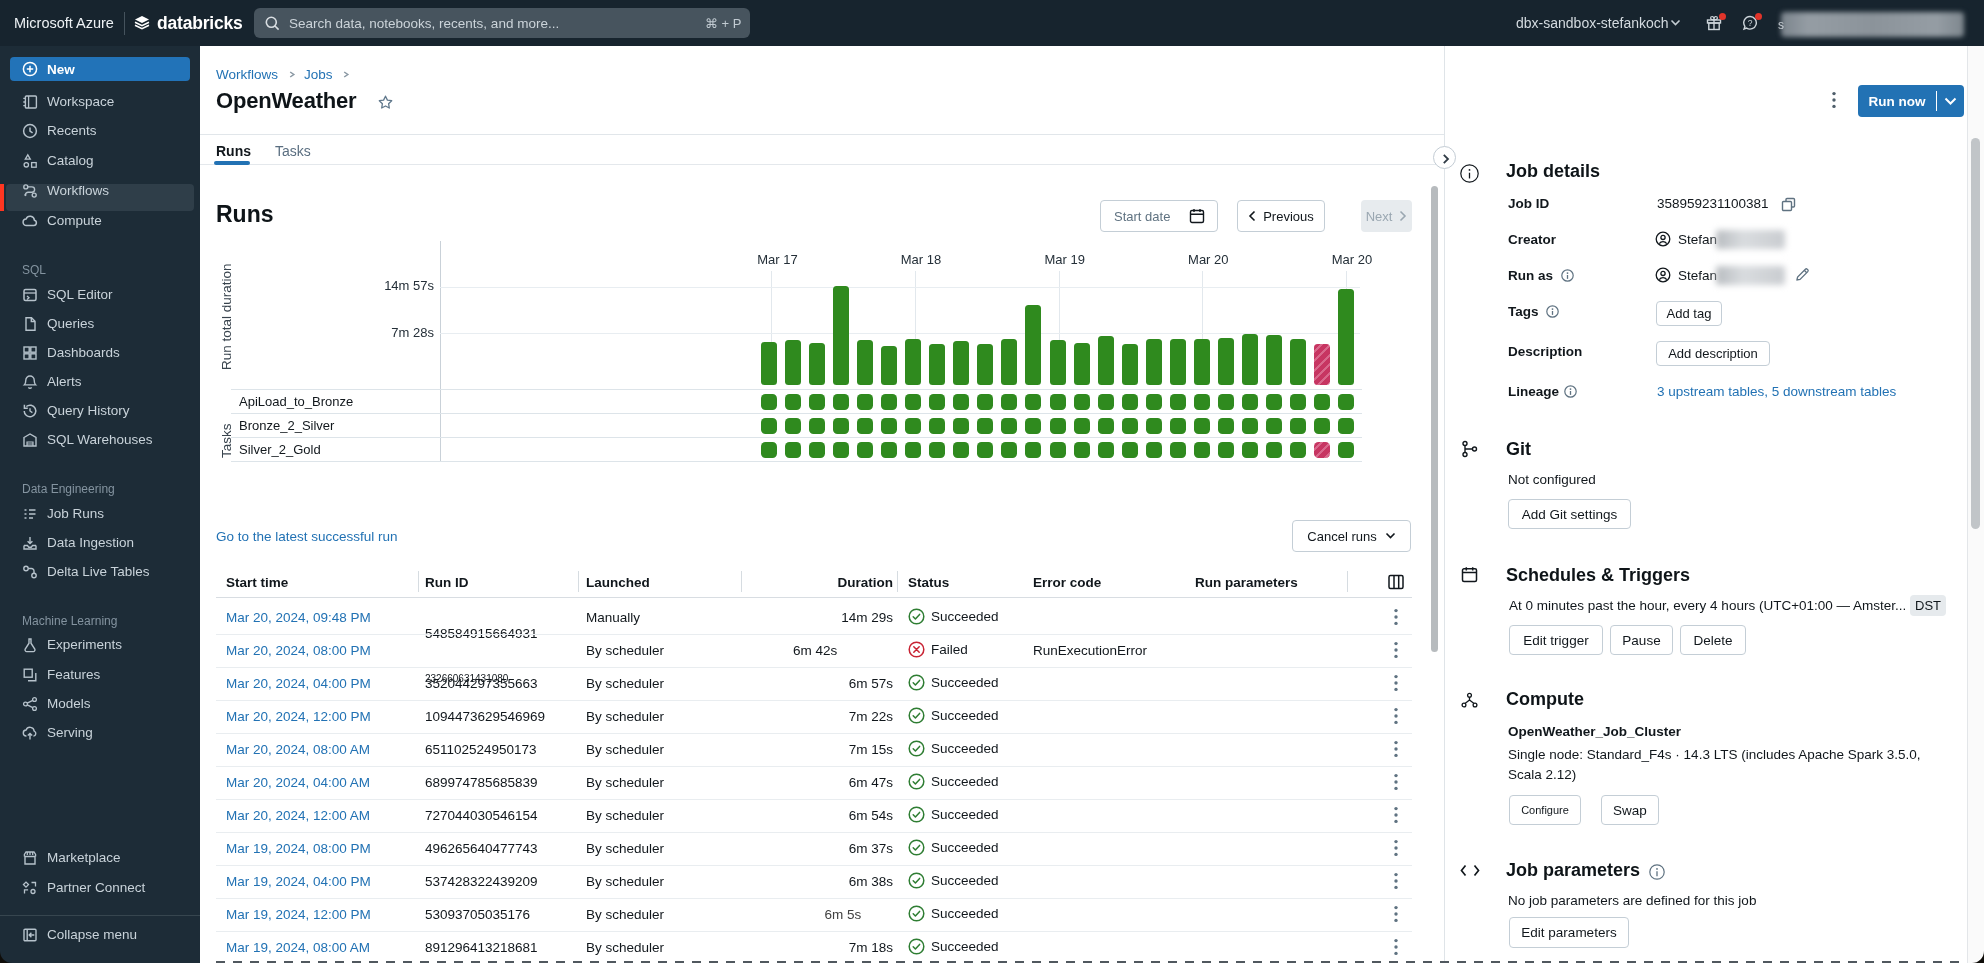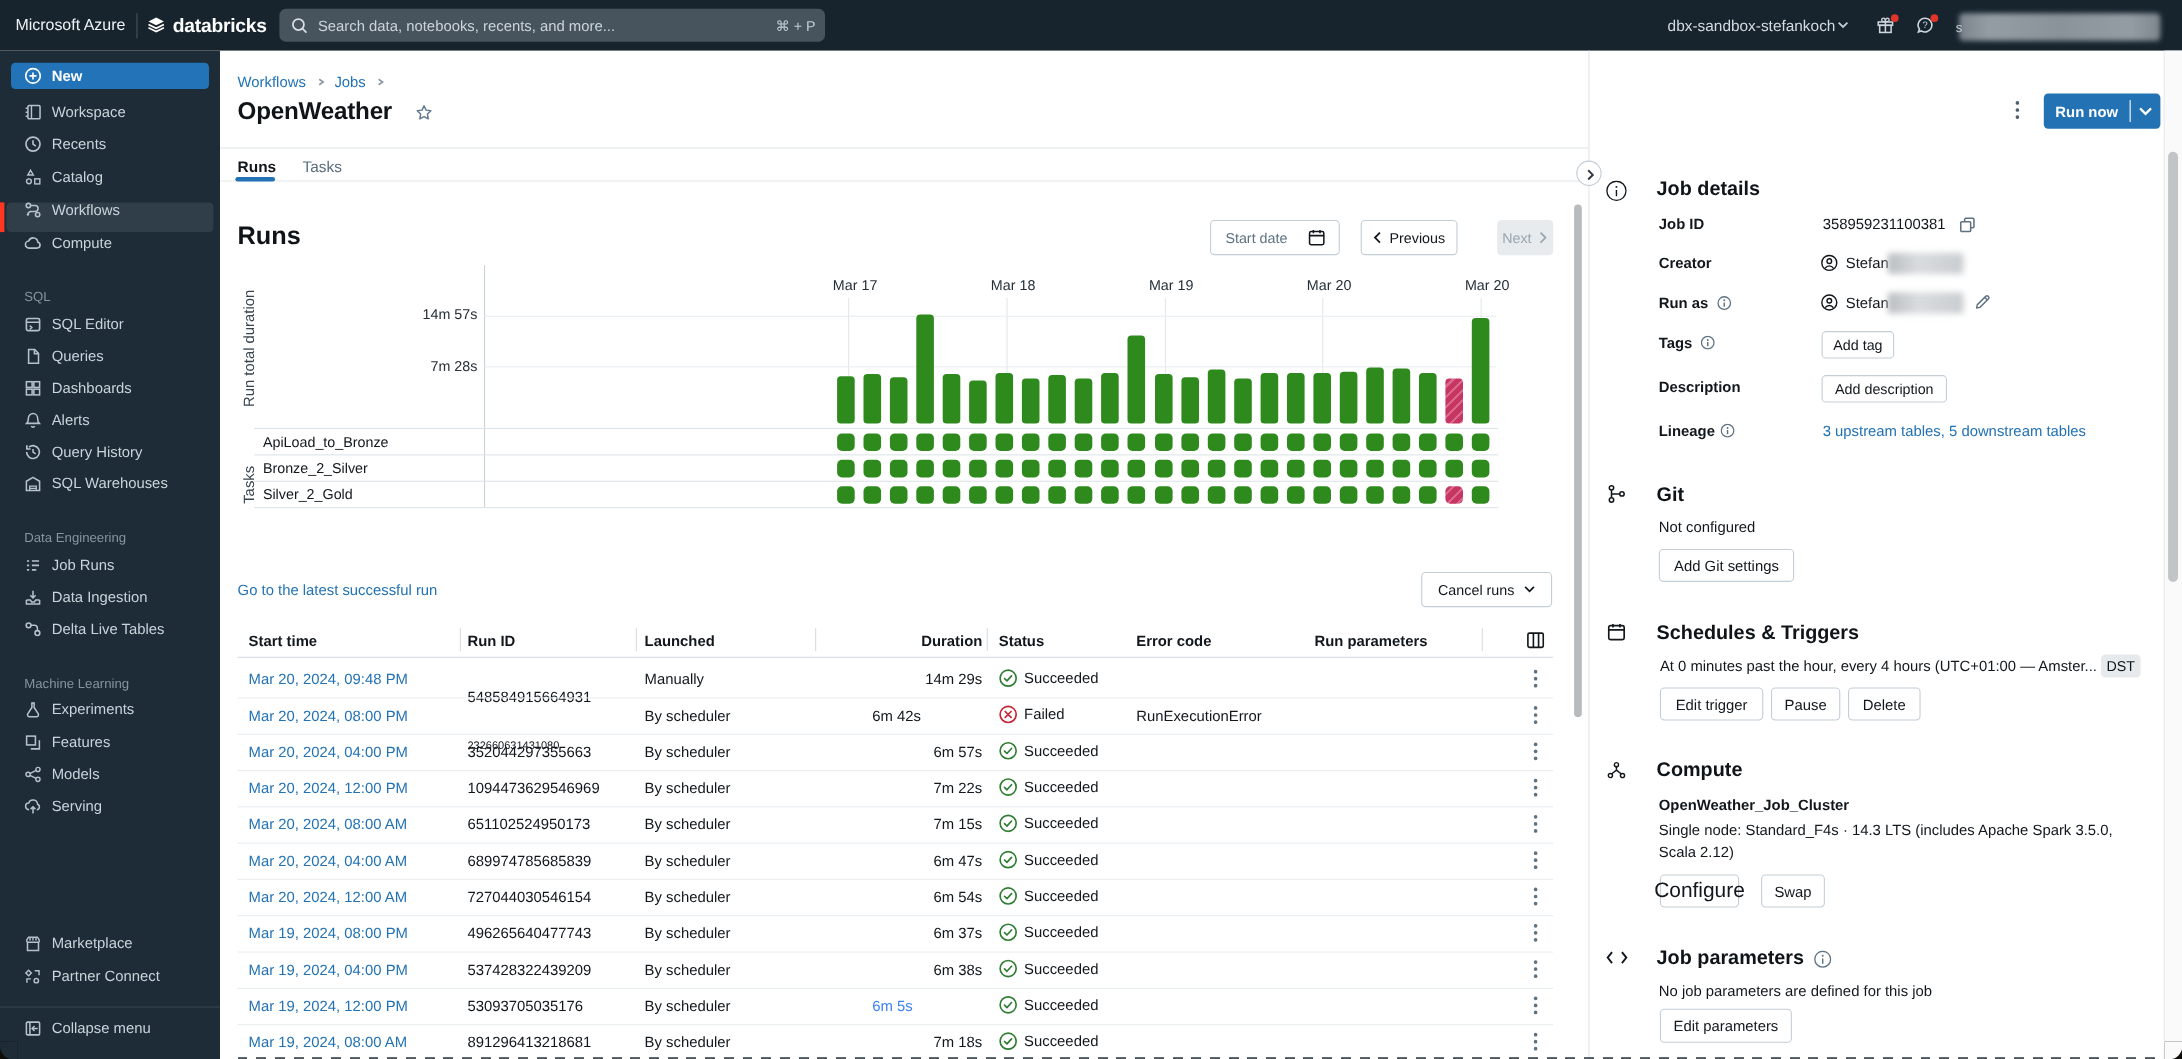--- a/index.html
+++ b/index.html
@@ -642,21 +642,21 @@
     <svg width="4" height="18" viewBox="0 0 4 18" style="">
       <circle cx="2" cy="2.6" r="1.7" fill="#5f7281"></circle>
       <circle cx="2" cy="9" r="1.7" fill="#5f7281"></circle>
       <circle cx="2" cy="15.4" r="1.7" fill="#5f7281"></circle>
     </svg>
   </div>
 <div class="rowline" style="top:897.5px"></div>
 <div class="abs" style="left:226px;top:907px;font-size:13.5px;color:#2272b4">Mar 19, 2024, 12:00 PM</div>
 <div class="abs" style="left:425px;top:907px;font-size:13.5px;color:#11171c">53093705035176</div>
 <div class="abs" style="left:586px;top:907px;font-size:13.5px;color:#11171c">By scheduler</div>
-<div class="abs" style="left:793px;top:907px;width:100px;text-align:left;font-size:13.5px;color:#3b82f6">6m 5s</div>
+<div class="abs" style="left:793px;top:907px;width:100px;text-align:center;font-size:13.5px;color:#404040">6m 5s</div>
 <div class="abs" style="left:908px;top:905px;display:flex;align-items:center;font-size:13.5px;color:#11171c">
     <svg width="17" height="17" viewBox="0 0 17 17" style="vertical-align:-3px">
       <circle cx="8.5" cy="8.5" r="7.3" fill="none" stroke="#2e7d32" stroke-width="1.5"></circle>
       <path d="M5.2 8.8l2.2 2.2 4.2-4.6" fill="none" stroke="#2e7d32" stroke-width="1.5" stroke-linecap="round" stroke-linejoin="round"></path>
     </svg>
     <span style="margin-left:6px">Succeeded</span>
   </div>
 <div class="abs" style="left:1394px;top:905px">
     <svg width="4" height="18" viewBox="0 0 4 18" style="">
       <circle cx="2" cy="2.6" r="1.7" fill="#5f7281"></circle>
@@ -788,21 +788,21 @@
     <svg width="17" height="16" viewBox="0 0 17 16" style="">
       <circle cx="8.5" cy="3.2" r="1.9" fill="none" stroke="#11171c" stroke-width="1.3"></circle>
       <circle cx="3" cy="13" r="1.9" fill="none" stroke="#11171c" stroke-width="1.3"></circle>
       <circle cx="14" cy="13" r="1.9" fill="none" stroke="#11171c" stroke-width="1.3"></circle>
       <path d="M8.5 5.1v3M8.5 8.1L4 11.6M8.5 8.1l4.5 3.5" fill="none" stroke="#11171c" stroke-width="1.3"></path>
     </svg>
   </div>
 <div class="abs" style="left:1506px;top:688.5px;font-size:18px;font-weight:700;color:#0e1418">Compute</div>
 <div class="abs" style="left:1508px;top:724px;font-size:13.5px;font-weight:700;color:#11171c">OpenWeather_Job_Cluster</div>
 <div class="abs" style="left:1508px;top:745px;width:424px;line-height:20px;font-size:13.5px;color:#11171c">Single node: Standard_F4s · 14.3 LTS (includes Apache Spark 3.5.0, Scala 2.12)</div>
-<div class="btn" style="left:1509px;top:795px;width:72px;height:30px;font-size:19px">Configure</div>
+<div class="btn" style="left:1509px;top:795px;width:72px;height:30px;font-size:11px">Configure</div>
 <div class="btn" style="left:1601px;top:795px;width:58px;height:30px;font-size:13.5px">Swap</div>
 <div class="abs" style="left:1460px;top:864px">
     <svg width="20" height="13" viewBox="0 0 20 13" style="">
       <path d="M5.5 1.5L1.5 6.5l4 5M14.5 1.5l4 5-4 5" fill="none" stroke="#11171c" stroke-width="1.7"></path>
     </svg>
   </div>
 <div class="abs" style="left:1506px;top:860px;font-size:18px;font-weight:700;color:#0e1418">Job parameters</div>
 <div class="abs" style="left:1649px;top:864px">
     <svg width="16" height="16" viewBox="0 0 16 16" style="">
       <circle cx="8.0" cy="8.0" r="7.2" fill="none" stroke="#5f7281" stroke-width="1.2"></circle>

